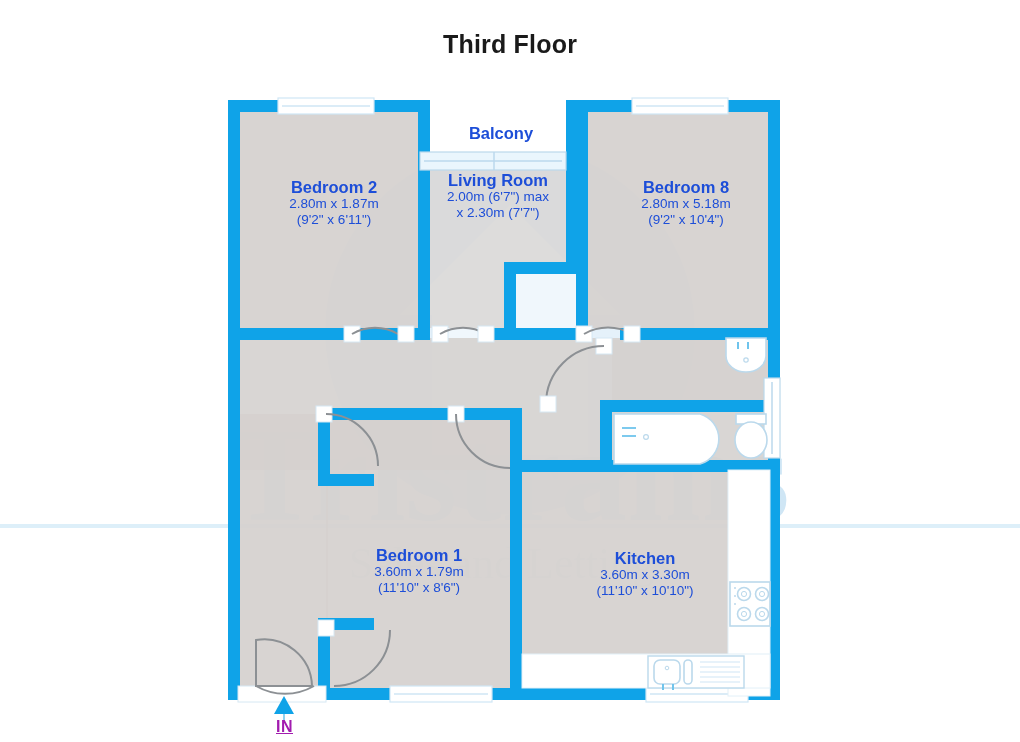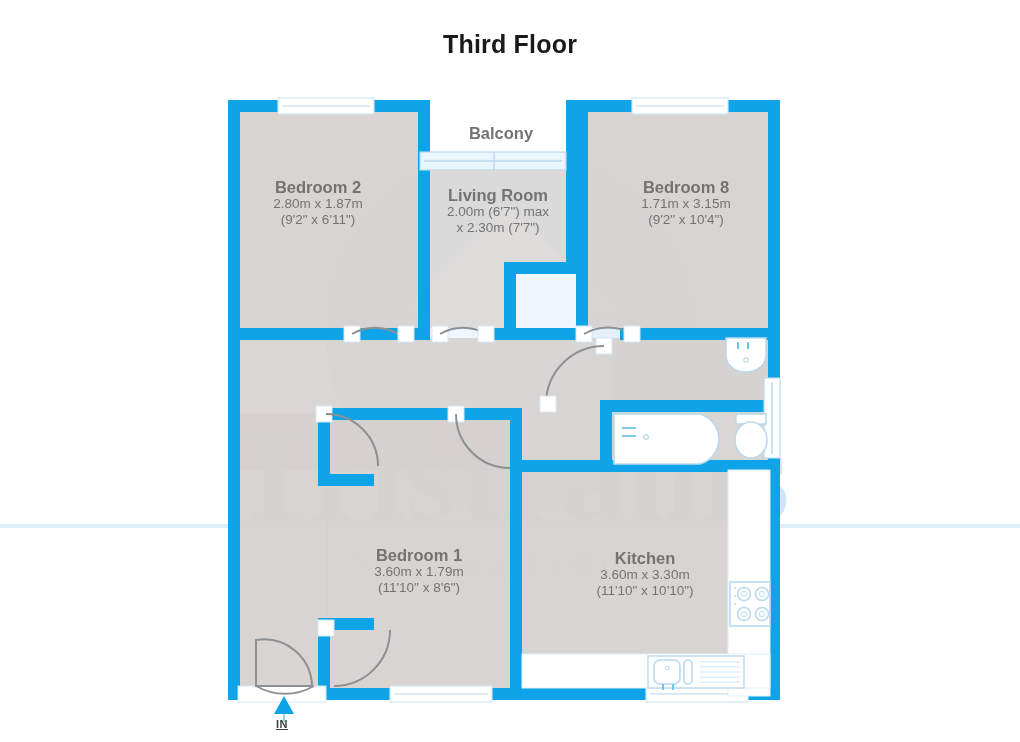--- a/index.html
+++ b/index.html
@@ -32,44 +32,44 @@
     letter-spacing: 0.2px;
   }
   svg#plan-svg {
     position: absolute;
     left: 0;
     top: 0;
   }
   .room-label {
     position: absolute;
     text-align: center;
-    color: #737373;
+    color: #1d4ed8;
     line-height: 1.12;
     pointer-events: none;
   }
   .room-label .rl-name {
     font-size: 16.5px;
     font-weight: bold;
     display: block;
     white-space: nowrap;
   }
   .room-label .rl-dim {
     font-size: 13.5px;
     font-weight: normal;
     display: block;
     white-space: nowrap;
   }
   .room-label.two-line-name .rl-name {
     white-space: normal;
   }
   #label-in {
     position: absolute;
-    font-size: 11px;
+    font-size: 16px;
     font-weight: bold;
-    color: #404040;
+    color: #a21caf;
     letter-spacing: 0.5px;
     text-decoration: underline;
   }
 </style>
 </head>
 <body>
 
 <div id="floorplan-root">
 
   <div id="plan-title">Third Floor</div>
@@ -275,39 +275,39 @@
       </g>
     </g>
 
     <g>
       <polygon points="284,696 294,714 274,714" fill="#0FA3E8"></polygon>
       <line x1="284" y1="714" x2="284" y2="722" stroke="#8ED2F0" stroke-width="2"></line>
     </g>
 
   </svg>
 
-  <div class="room-label" style="left:243px; top:178px; width:150px;">
+  <div class="room-label" style="left:259px; top:178px; width:150px;">
     <span class="rl-name">Bedroom 2</span>
     <span class="rl-dim">2.80m x 1.87m</span>
     <span class="rl-dim">(9'2" x 6'11")</span>
   </div>
 
   <div class="room-label" style="left:441px; top:124px; width:120px;">
     <span class="rl-name">Balcony</span>
   </div>
 
-  <div class="room-label two-line-name" style="left:428px; top:186px; width:140px;">
+  <div class="room-label two-line-name" style="left:428px; top:171px; width:140px;">
     <span class="rl-name">Living Room</span>
     <span class="rl-dim">2.00m (6'7") max</span>
     <span class="rl-dim">x 2.30m (7'7")</span>
   </div>
 
   <div class="room-label" style="left:611px; top:178px; width:150px;">
     <span class="rl-name">Bedroom 8</span>
-    <span class="rl-dim">1.71m x 3.15m</span>
+    <span class="rl-dim">2.80m x 5.18m</span>
     <span class="rl-dim">(9'2" x 10'4")</span>
   </div>
 
 
   <div class="room-label" style="left:344px; top:518px; width:150px;margin-top:28px;">
     <span class="rl-name">Bedroom 1</span>
     <span class="rl-dim">3.60m x 1.79m</span>
     <span class="rl-dim">(11'10" x 8'6")</span>
   </div>
 

